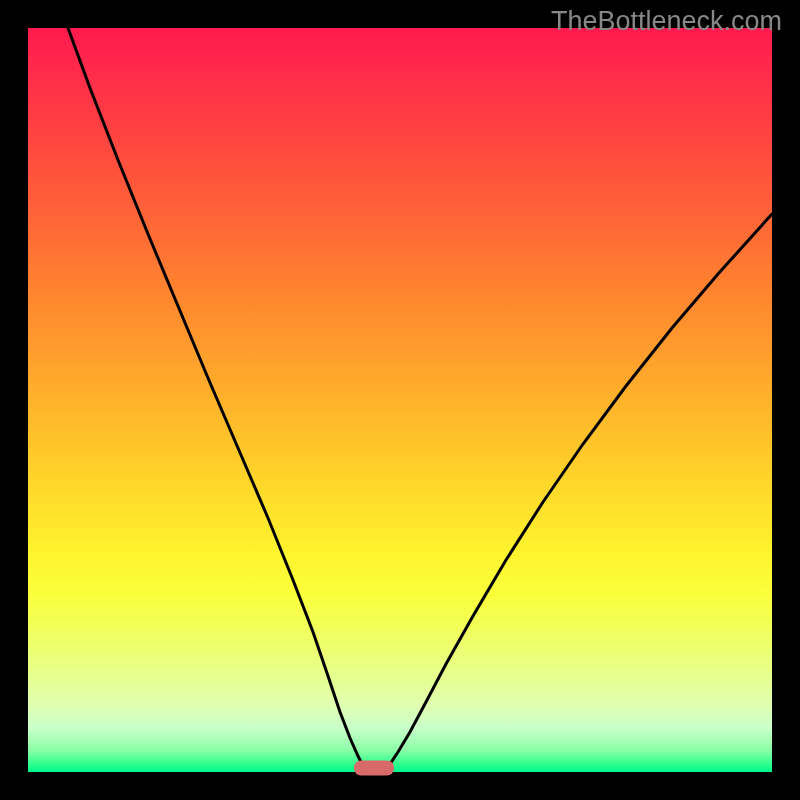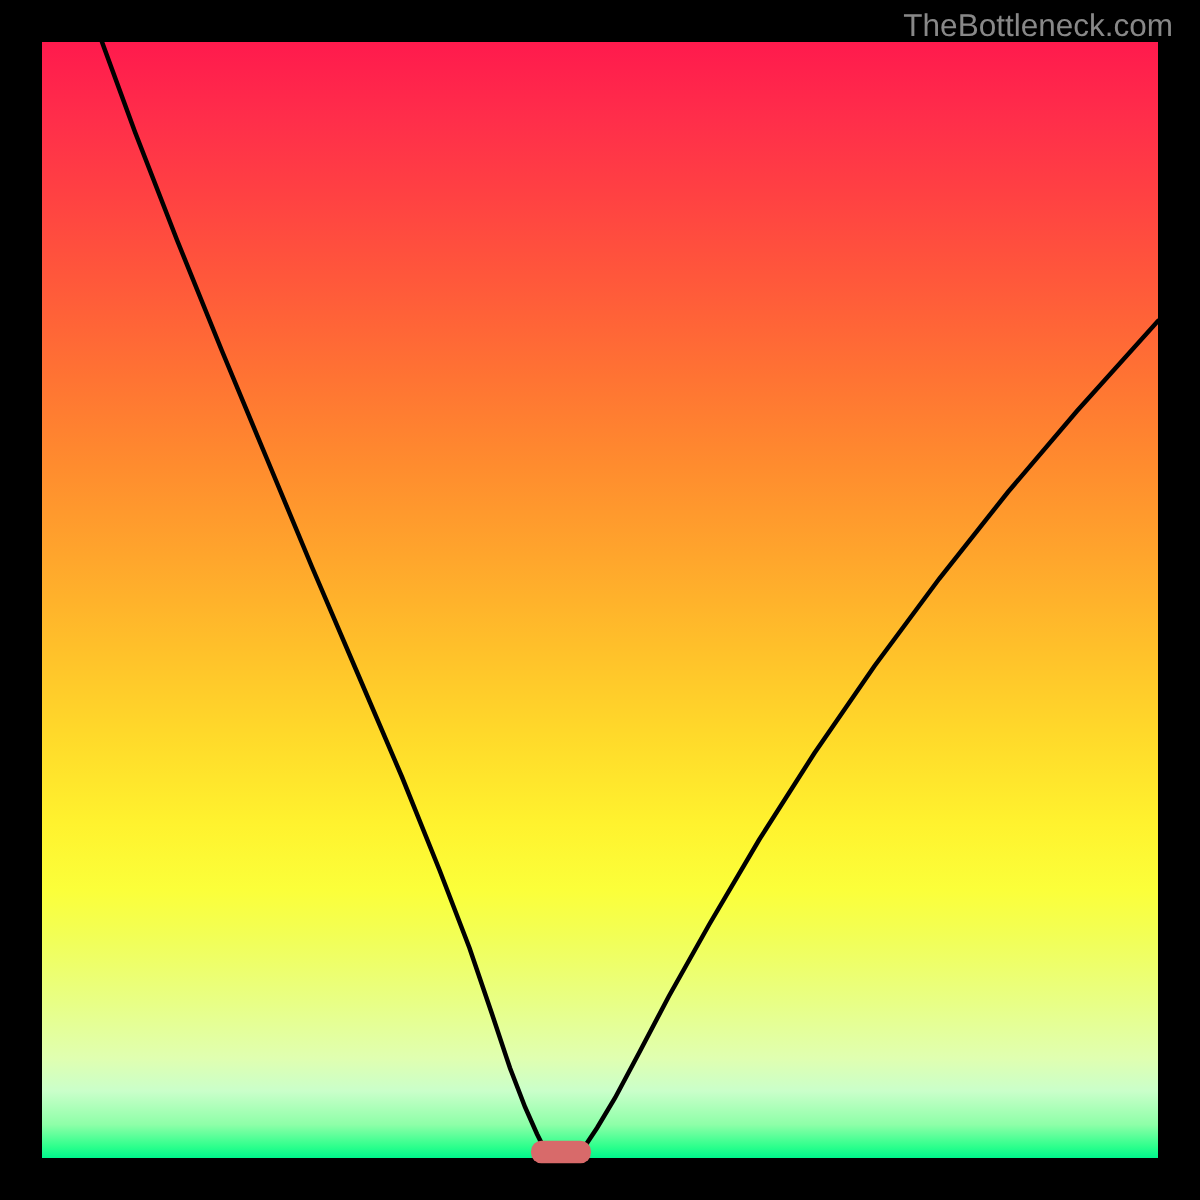--- a/index.html
+++ b/index.html
@@ -9,21 +9,21 @@
     background: #000;
     font-family: Arial, sans-serif;
     position: relative;
     overflow: hidden;
   }
   .watermark {
     position: absolute;
     top: 6px;
     right: 18px;
     color: #888;
-    font-size: 21px;
+    font-size: 27px;
     font-weight: 500;
     z-index: 10;
   }
   .plot-area {
     position: absolute;
     left: 28px;
     top: 28px;
     width: 744px;
     height: 744px;
     background: linear-gradient(to bottom,

